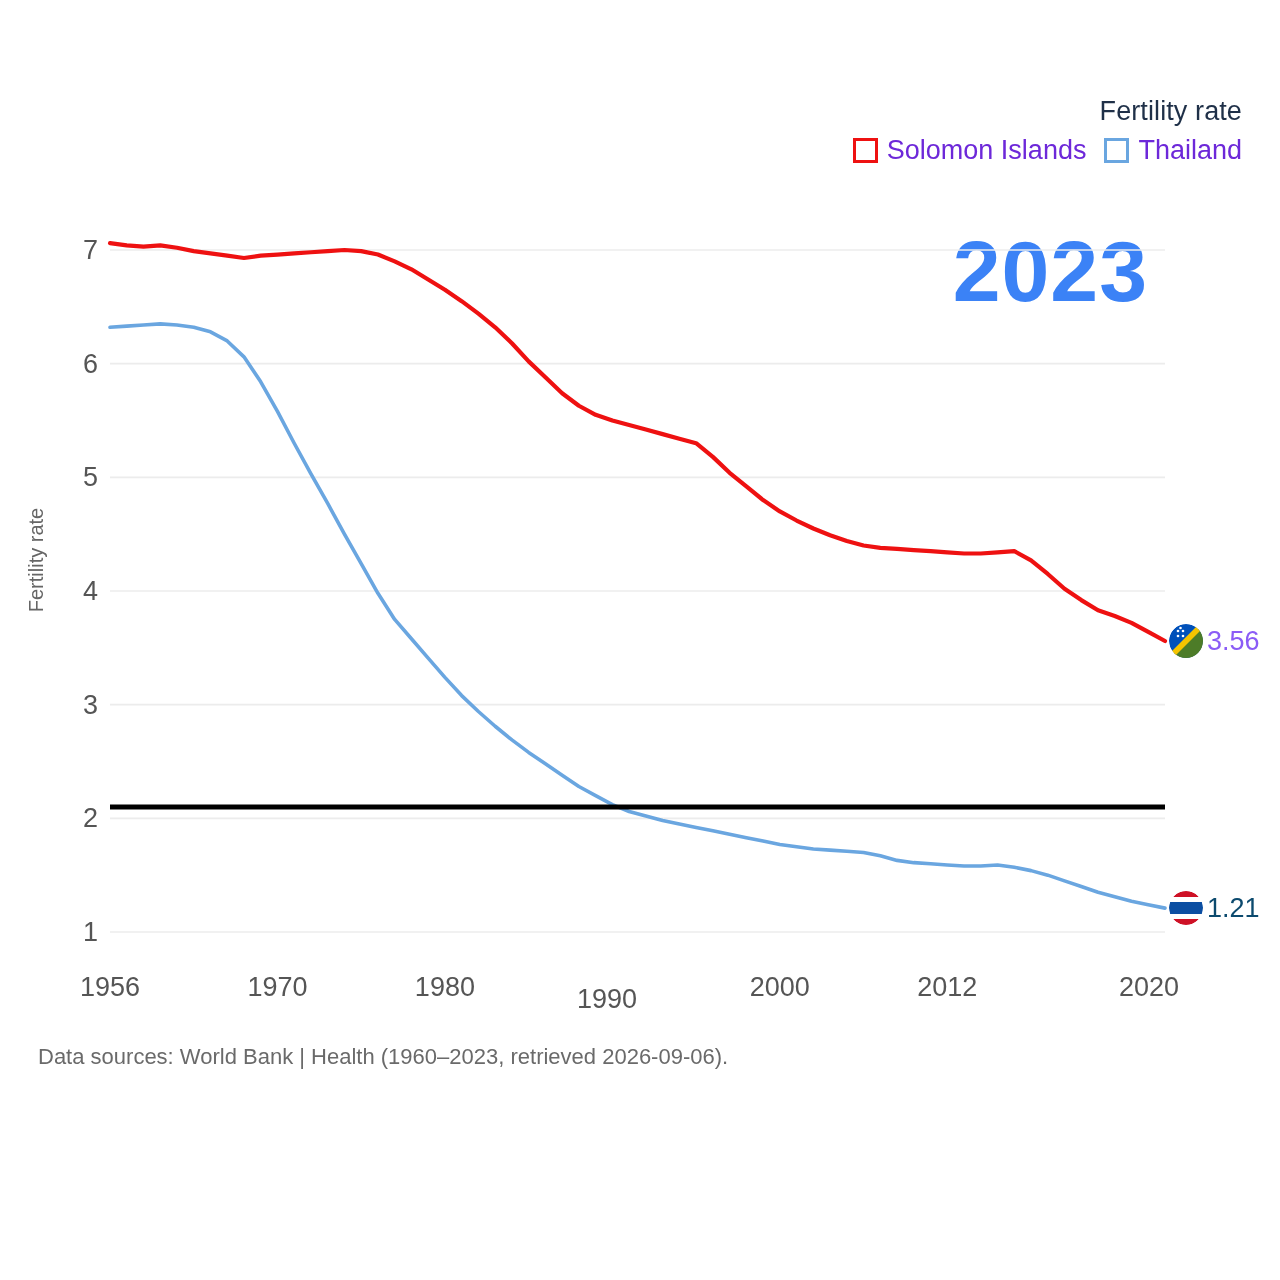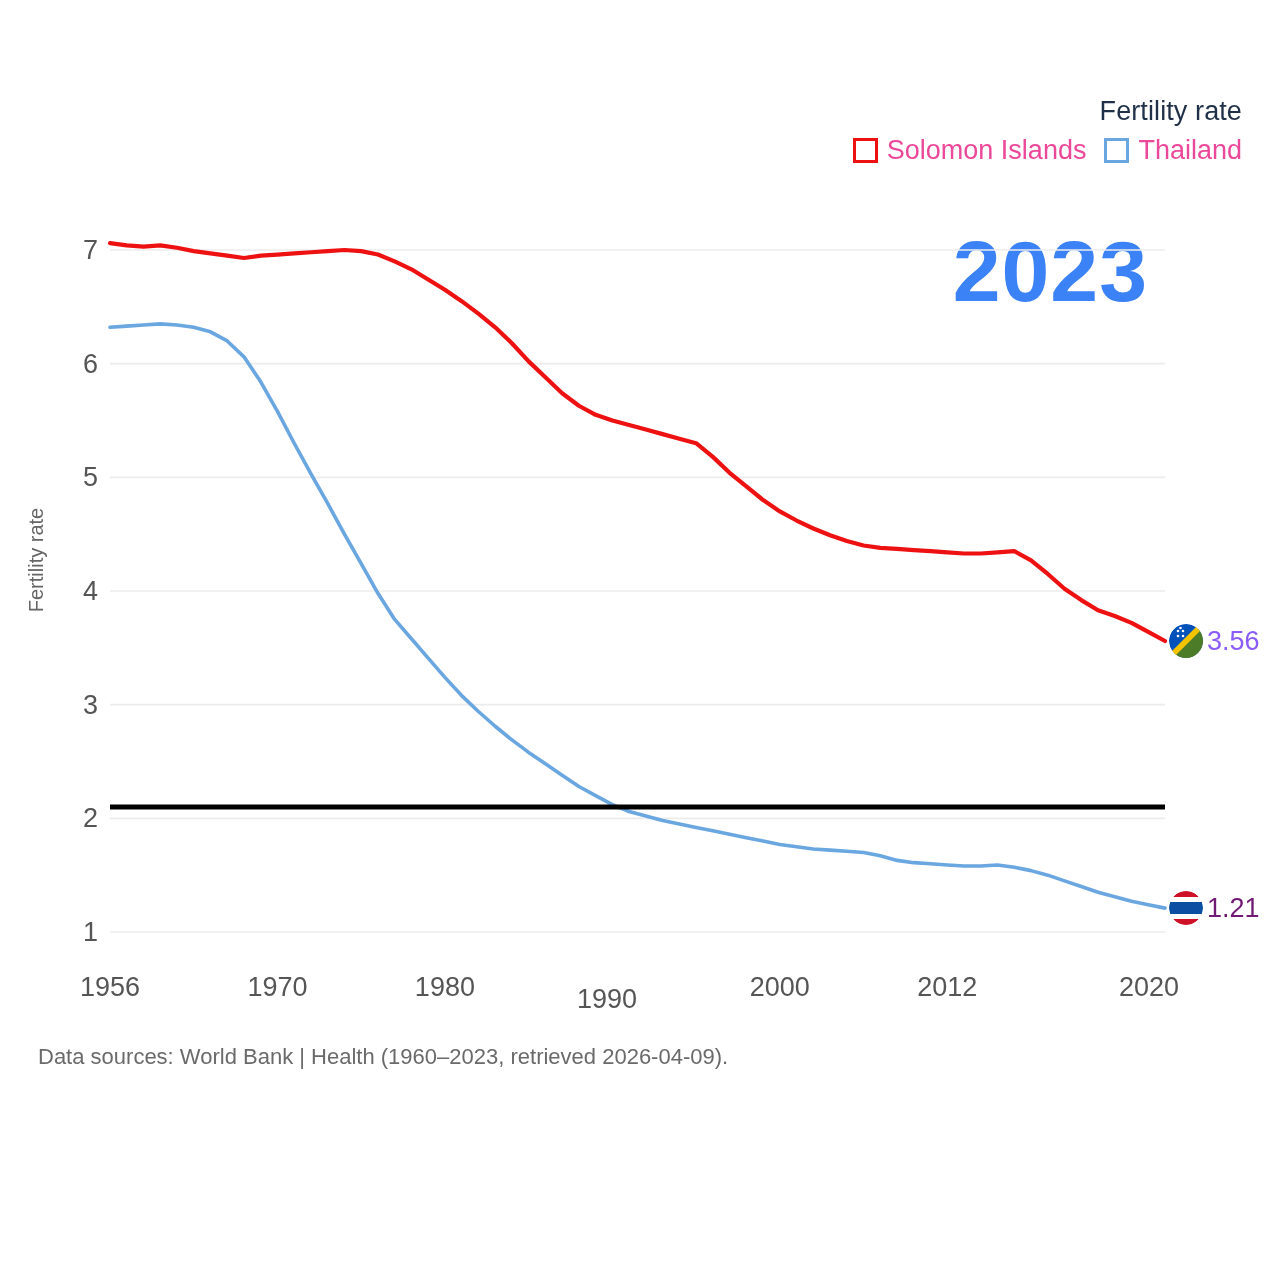--- a/index.html
+++ b/index.html
@@ -51,21 +51,21 @@
   }
   .legend-swatch {
     width: 25px;
     height: 25px;
     box-sizing: border-box;
     border: 3px solid #cccccc;
     background: #ffffff;
   }
   .legend-label {
     font-size: 27px;
-    color: #ec4899;
+    color: #6d28d9;
     white-space: nowrap;
   }
 
   
   .year-watermark {
     position: absolute;
     right: 132px;
     top: 228px;
     font-size: 86px;
     font-weight: bold;
@@ -241,20 +241,20 @@
             <circle cx="17" cy="17" r="17"></circle>
           </clipPath>
         <g clip-path="url(#thclip)">
           <rect x="0" y="0" width="34" height="34" fill="#ffffff"></rect>
           <rect x="0" y="0" width="34" height="6" fill="#ce1126"></rect>
           <rect x="0" y="28" width="34" height="6" fill="#ce1126"></rect>
           <rect x="0" y="11" width="34" height="12" fill="#0b4ea2"></rect>
         </g>
       </svg>
     </span>
-    <span class="endpoint-value" id="epv1" style="color: #701a75;">1.21</span>
+    <span class="endpoint-value" id="epv1" style="color: #0c4a6e;">1.21</span>
   </div>
 
   <div class="footer">
-    <div>Data sources: World Bank | Health (1960–2023, retrieved 2026-04-09).</div>
+    <div>Data sources: World Bank | Health (1960–2023, retrieved 2026-09-06).</div>
   </div>
 
 </div>
 
 </body></html>

